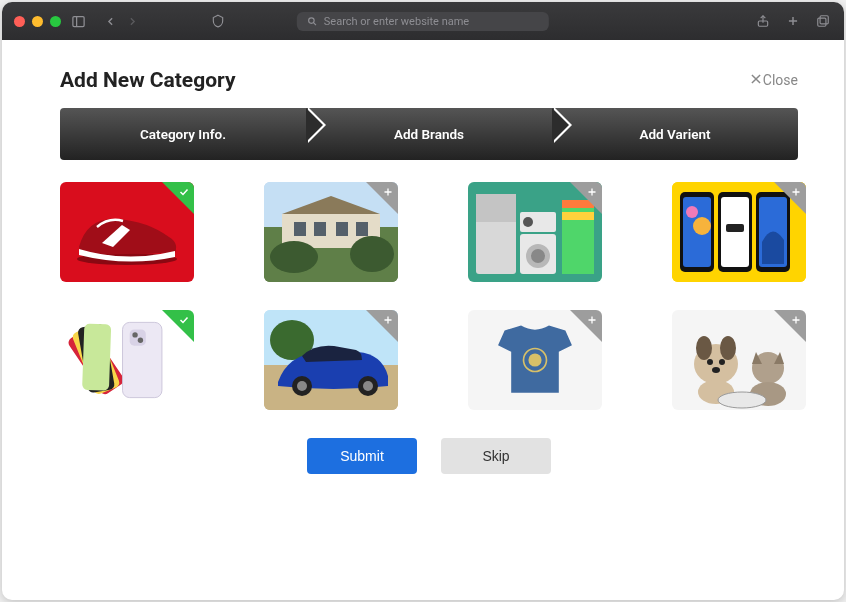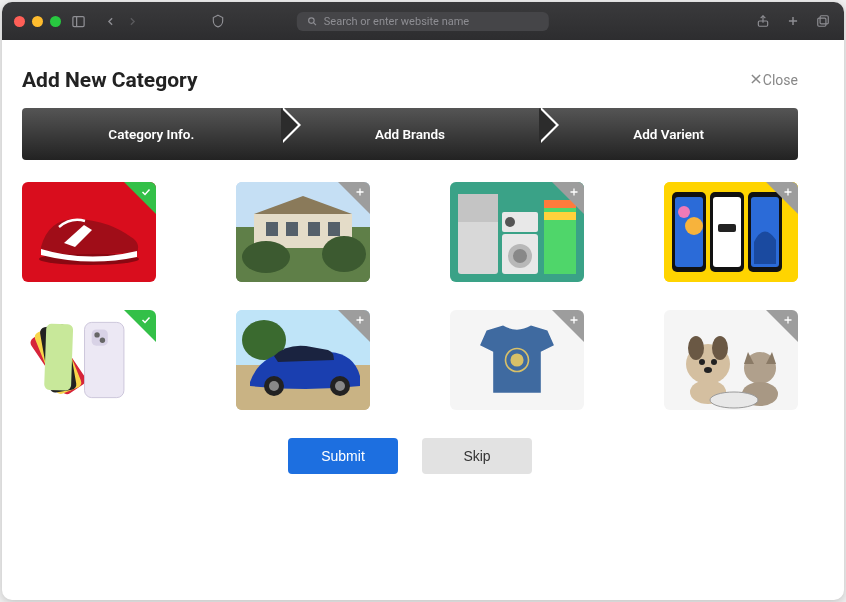--- a/index.html
+++ b/index.html
@@ -43,21 +43,21 @@
   .tb-nav { display:flex; gap:4px; margin-left:6px; }
   .tb-center {
     position:absolute; left:50%; transform:translateX(-50%);
     display:flex; align-items:center; gap:6px;
     background:#454548; border-radius:6px;
     padding:3px 80px 3px 10px;
     color:#8e8e93; font-size:11px;
   }
   .tb-right { margin-left:auto; display:flex; gap:12px; }
   .content {
-    flex:1; padding: 28px 46px 20px 20px; position:relative;
+    flex:1; padding: 28px 46px 20px 58px; position:relative;
   }
   .header {
     display:flex; align-items:center; justify-content:space-between;
     margin-bottom: 16px;
   }
   .title { font-size: 21px; font-weight: 700; color:#222; }
   .close-wrap { display:flex; align-items:center; color:#888; font-size:14px; cursor:pointer; }
   .close-x svg { width:14px; height:14px; stroke:#888; stroke-width:2.5; }
   
   .stepper {

